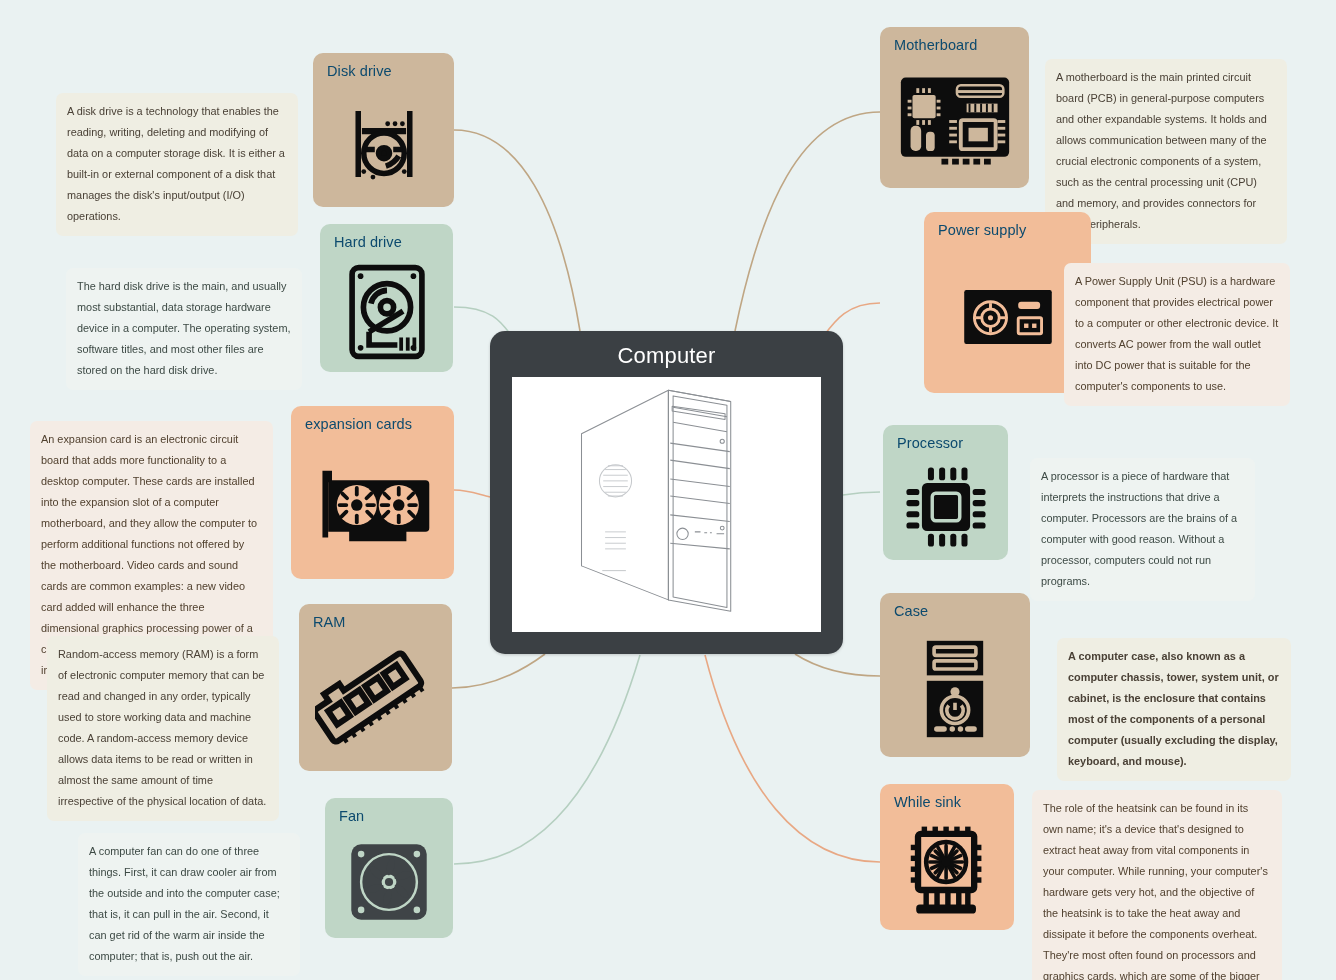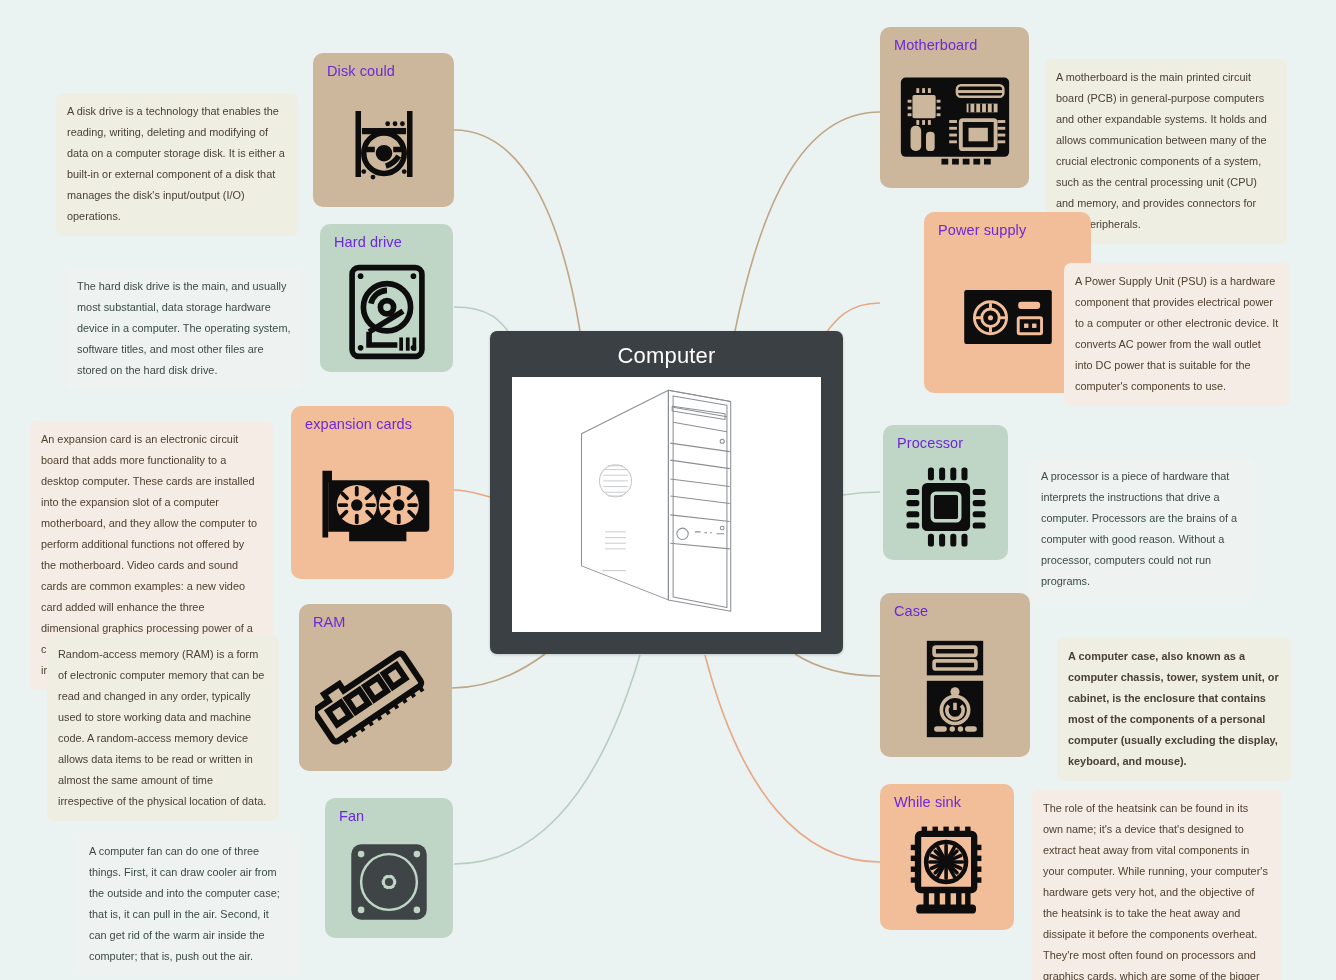--- a/index.html
+++ b/index.html
@@ -15,21 +15,21 @@
 
   .card {
     position: absolute;
     border-radius: 10px;
     overflow: hidden;
   }
   .card .title {
     position: absolute;
     top: 10px; left: 14px;
     font-size: 14.5px;
-    color: #6d28d9;
+    color: #0c4a6e;
     letter-spacing: .1px;
     white-space: nowrap;
   }
   .card .glyph {
     position: absolute;
     left: 0; right: 0; bottom: 0; top: 28px;
     display: flex; align-items: center; justify-content: center;
   }
   .card .glyph svg { display: block; }
 
@@ -44,21 +44,21 @@
   .note.tan   { background: #efeee3; color: #4a4136; }
   .note.green { background: #eef3f1; color: #3d4a45; }
   .note.peach { background: #f4ece5; color: #51412f; }
 
   
   #center {
     position: absolute;
     left: 490px; top: 331px;
     width: 353px; height: 323px;
     background: #3b4044;
-    border-radius: 7px;
+    border-radius: 15px;
     box-shadow: 0 1px 3px rgba(0,0,0,.18);
   }
   #center .ctitle {
     position: absolute; top: 12px; left: 0; right: 0;
     text-align: center;
     color: #ffffff;
     font-size: 22px;
     letter-spacing: .2px;
   }
   #center .photo {
@@ -84,21 +84,21 @@
 
       <path stroke="#bfa684" d="M880,112 C800,112 760,210 735,331"></path>
       <path stroke="#e8a884" d="M880,303 C840,303 830,330 815,347"></path>
       <path stroke="#b5cfc0" d="M880,492 C865,492 855,493 843,495"></path>
       <path stroke="#bfa684" d="M880,676 C850,676 820,670 795,654"></path>
       <path stroke="#e8a884" d="M880,862 C800,862 740,790 705,655"></path>
     </g>
   </svg>
 
   <div class="card" style="left:313px; top:53px; width:141px; height:154px; background:#cdb79c;">
-    <div class="title">Disk could</div>
+    <div class="title">Disk drive</div>
     <div class="glyph">
       <svg width="92" height="92" viewBox="0 0 100 100">
         <g fill="none" stroke="#0d0d0d" stroke-width="6">
           <path d="M22,14 V86 M78,14 V86"></path>
           <path d="M26,36 H74" stroke-width="7"></path>
           <circle cx="50" cy="60" r="22"></circle>
           <circle cx="50" cy="60" r="6" fill="#0d0d0d"></circle>
           <path d="M30,56 H40 M60,56 H70 M52,74 C58,72 63,68 66,63"></path>
         </g>
         <g fill="#0d0d0d">

